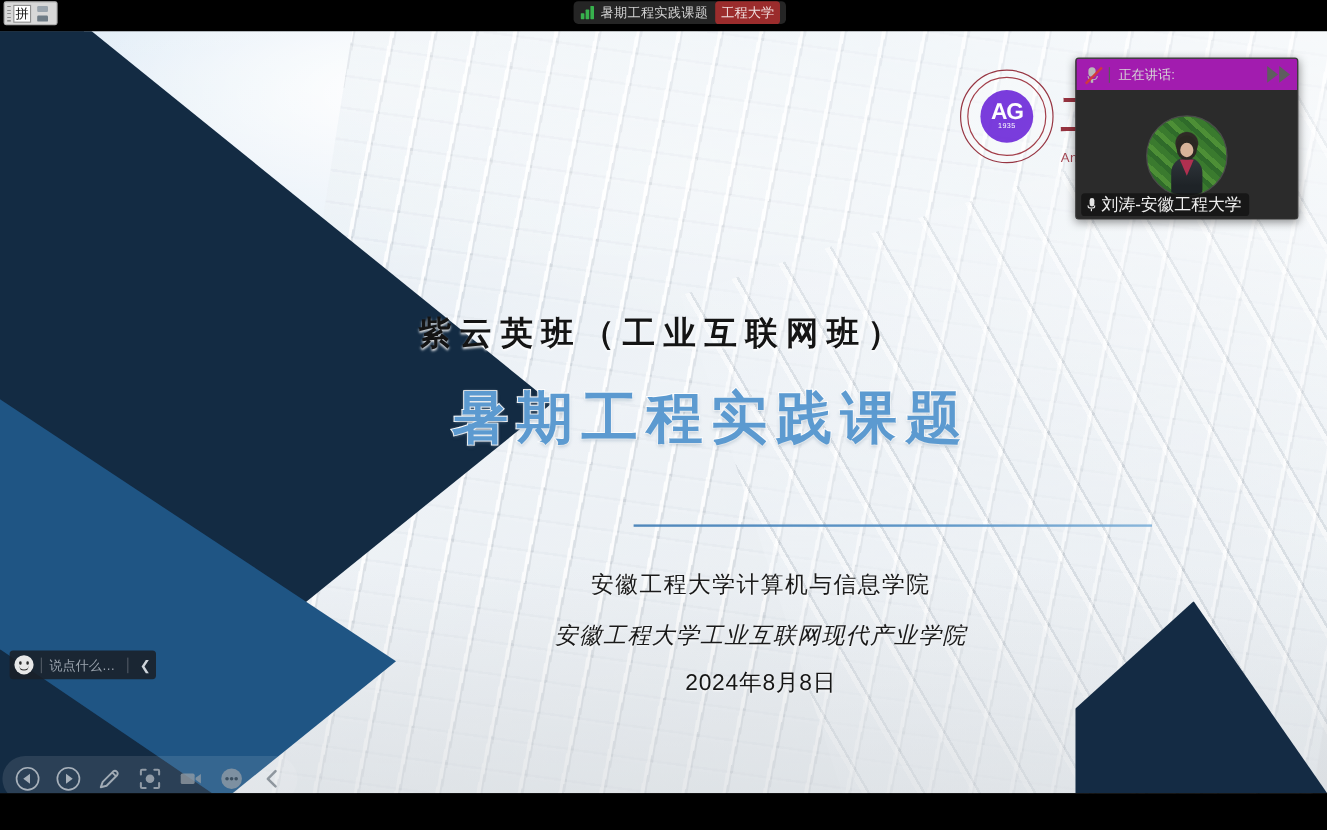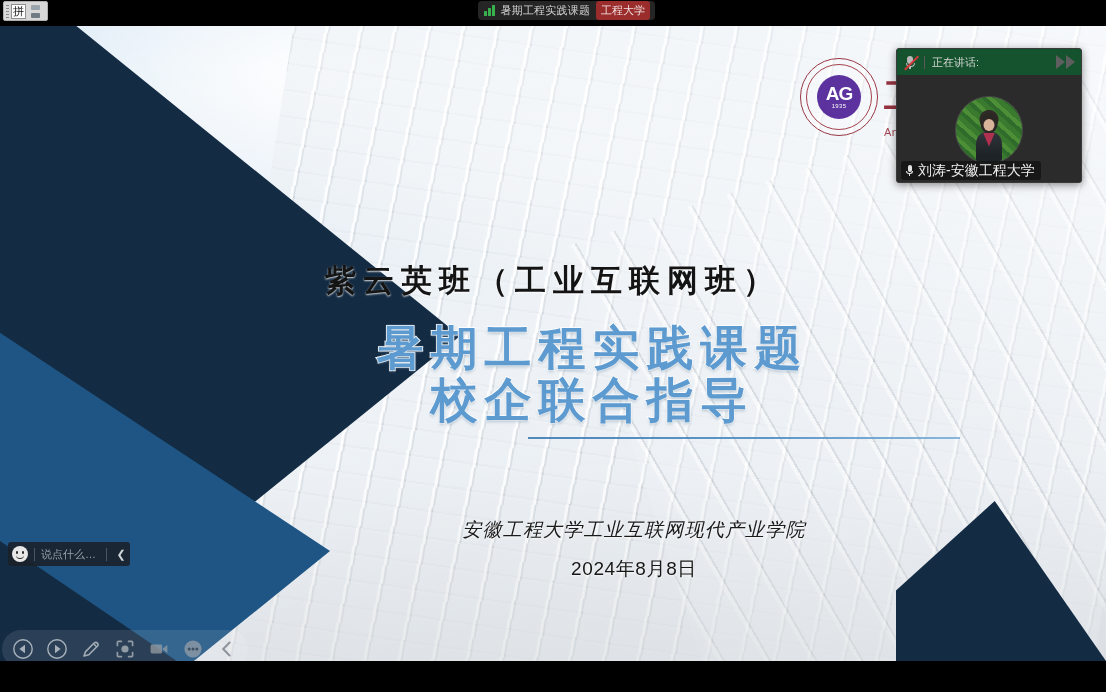--- a/index.html
+++ b/index.html
@@ -236,21 +236,21 @@
     border-radius: 50%;
     border: 1px solid #9b2c38;
     display: flex;
     align-items: center;
     justify-content: center;
     position: relative;
   }
   .univ-logo .core {
     width: 44px; height: 44px;
     border-radius: 50%;
-    background: #4c1d95;
+    background: #6d28d9;
     display: flex;
     flex-direction: column;
     align-items: center;
     justify-content: center;
     color: #fff;
   }
   .univ-logo .core .mark {
     font-size: 19px;
     line-height: 19px;
     font-weight: bold;
@@ -279,21 +279,21 @@
     letter-spacing: 0.4px;
     opacity: 0.9;
     white-space: nowrap;
   }
 
   .kicker {
     position: absolute;
     left: 0; top: 234px;
     width: 1106px;
     text-align: center;
-    font-size: 31px;
+    font-size: 27px;
     font-weight: bold;
     color: #141414;
     letter-spacing: 7px;
     text-shadow: 0 1px 2px rgba(255,255,255,0.85);
   }
 
   .big-title {
     position: absolute;
     left: 0; top: 296px;
     width: 1106px;
@@ -350,21 +350,21 @@
     width: 186px; height: 135px;
     background: #2a2a2a;
     border: 1px solid #3a3a3a;
     border-radius: 3px;
     z-index: 40;
     overflow: hidden;
     box-shadow: 0 2px 8px rgba(0,0,0,0.45);
   }
   .vp-header {
     height: 26px;
-    background: #14532d;
+    background: #a21caf;
     display: flex;
     align-items: center;
     padding: 0 6px;
     gap: 7px;
     position: relative;
   }
   .mic-muted {
     width: 14px; height: 15px;
     position: relative;
     flex: none;
@@ -670,25 +670,25 @@
           </div>
         </div>
       </div>
       <div class="univ-name-cn">工程大学</div>
       <div class="univ-name-en">Anhui Polytechnic University</div>
 
       <div class="kicker">紫云英班（工业互联网班）</div>
 
       <div class="big-title">
         <div>暑期工程实践课题</div>
-        <div>校企联合指导</div>
       </div>
 
       <div class="title-rule"></div>
 
+      <div class="sub-line sub-1">安徽工程大学计算机与信息学院</div>
       <div class="sub-line sub-2">安徽工程大学工业互联网现代产业学院</div>
       <div class="sub-date">2024年8月8日</div>
 
     </div>
 
     <div class="chat-widget">
       <span class="chat-emoji">
         <span class="smile"></span>
       </span>
       <span class="chat-sep"></span>

